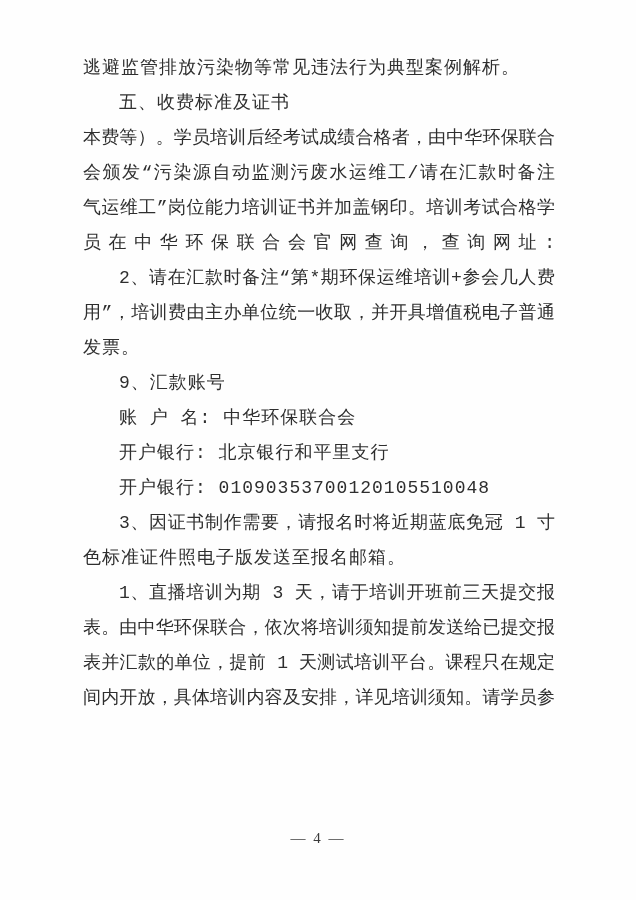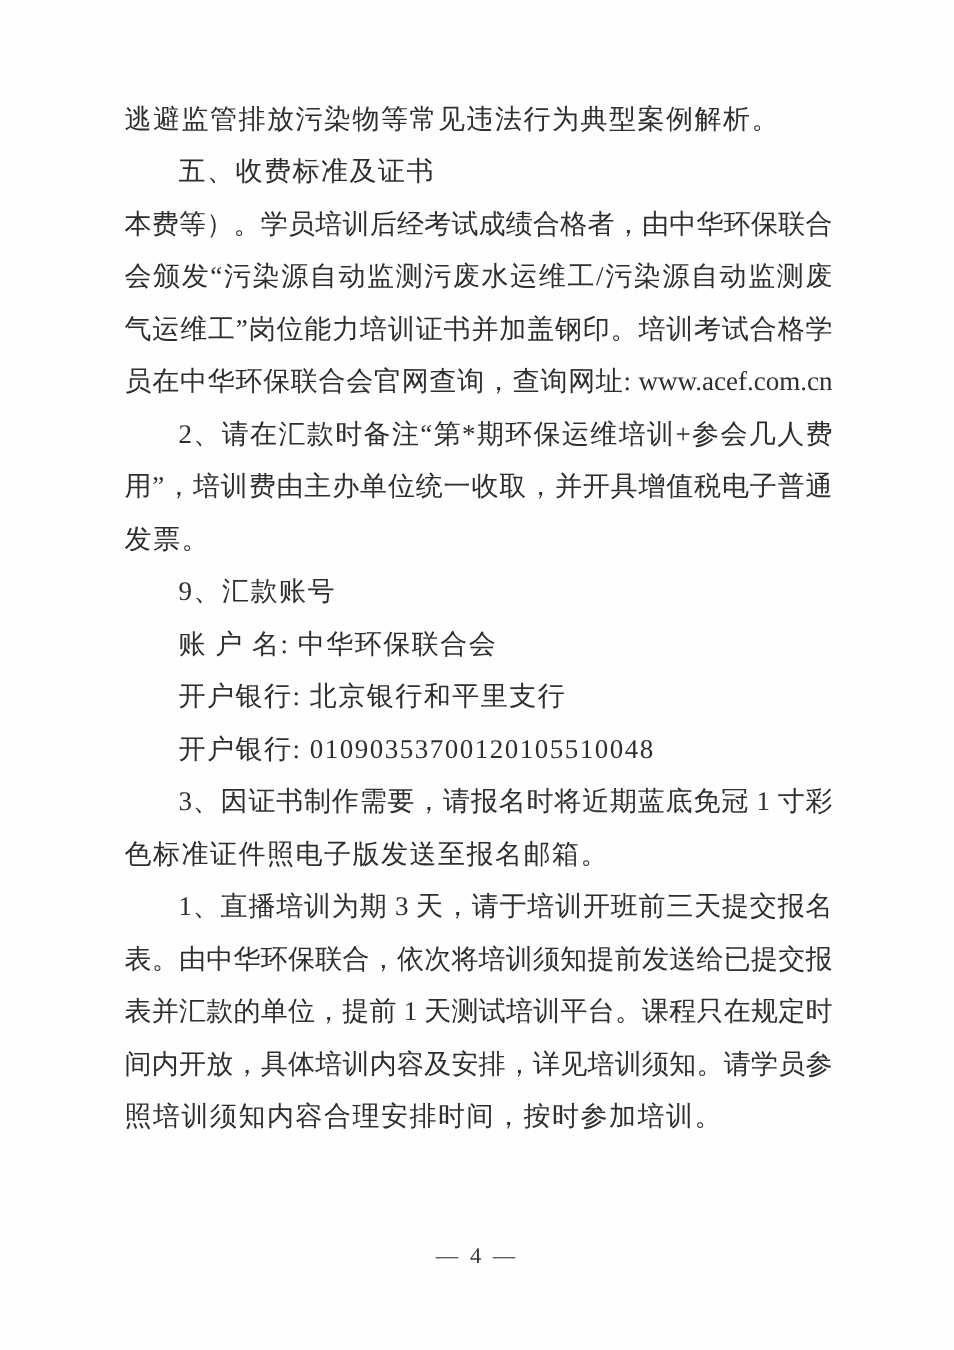--- a/index.html
+++ b/index.html
@@ -12,22 +12,23 @@
       width: 636px;
       height: 900px;
       background: #fefefe;
       font-family: "Liberation Serif", "DejaVu Serif", serif;
       color: #2e2e2e;
       overflow: hidden;
     }
     .content {
       position: absolute;
       left: 83px;
-      top: 62px;
+      top: 51px;
       width: 472px;
+      font-family: Liberation Mono, monospace;
     }
     .line {
       font-size: 18px;
       line-height: 35px;
       height: 35px;
       letter-spacing: 1px;
       white-space: pre-wrap;
       overflow: hidden;
     }
     .line.j {
@@ -51,32 +52,31 @@
     }
   </style>
 </head>
 <body>
 
 <div class="page">
   <div class="content">
     <div class="line">逃避监管排放污染物等常见违法行为典型案例解析。</div>
     <div class="line ind">五、收费标准及证书</div>
     <div class="line j">本费等）。学员培训后经考试成绩合格者，由中华环保联合</div>
-    <div class="line j">会颁发“污染源自动监测污废水运维工/污染源自动监测废</div>
+    <div class="line j">会颁发“污染源自动监测污废水运维工/请在汇款时备注</div>
     <div class="line j">气运维工”岗位能力培训证书并加盖钢印。培训考试合格学</div>
     <div class="line j">员在中华环保联合会官网查询，查询网址: www.acef.com.cn</div>
     <div class="line ind j">2、请在汇款时备注“第*期环保运维培训+参会几人费</div>
     <div class="line j">用”，培训费由主办单位统一收取，并开具增值税电子普通</div>
     <div class="line">发票。</div>
     <div class="line ind">9、汇款账号</div>
     <div class="line ind">账 户 名: 中华环保联合会</div>
     <div class="line ind">开户银行: 北京银行和平里支行</div>
     <div class="line ind">开户银行: 01090353700120105510048</div>
     <div class="line ind j">3、因证书制作需要，请报名时将近期蓝底免冠 1 寸彩</div>
     <div class="line">色标准证件照电子版发送至报名邮箱。</div>
     <div class="line ind j">1、直播培训为期 3 天，请于培训开班前三天提交报名</div>
     <div class="line j">表。由中华环保联合，依次将培训须知提前发送给已提交报名</div>
     <div class="line j">表并汇款的单位，提前 1 天测试培训平台。课程只在规定时</div>
     <div class="line j">间内开放，具体培训内容及安排，详见培训须知。请学员参</div>
-    <div class="line">照培训须知内容合理安排时间，按时参加培训。</div>
   </div>
   <div class="footer">— 4 —</div>
 </div>
 
 </body></html>

